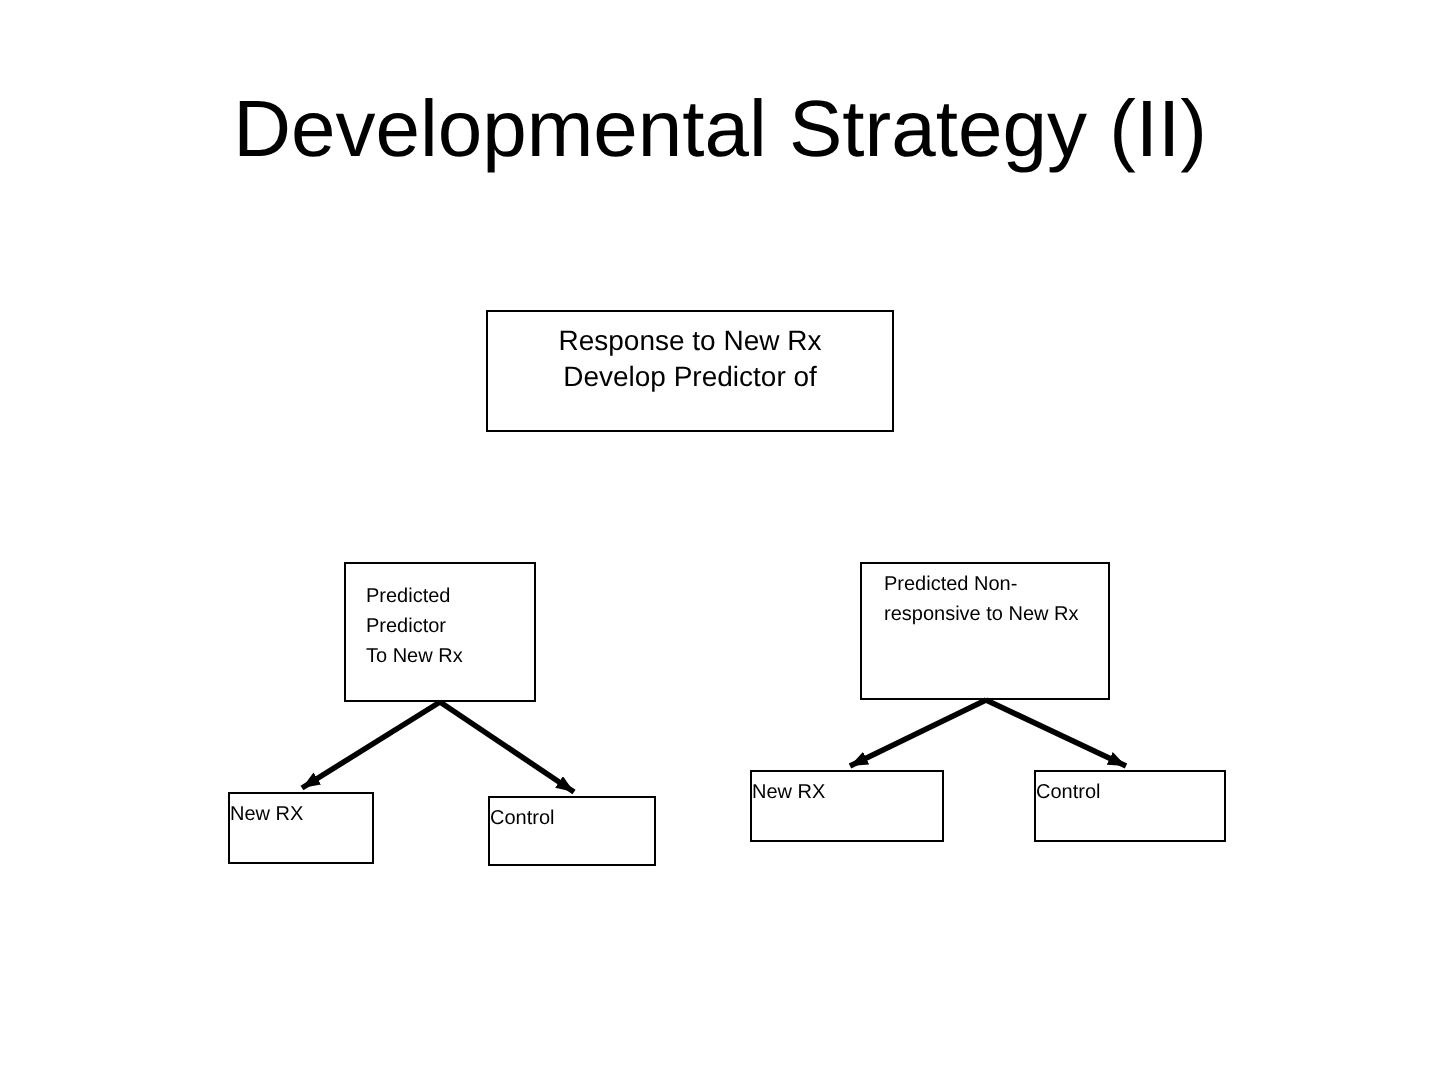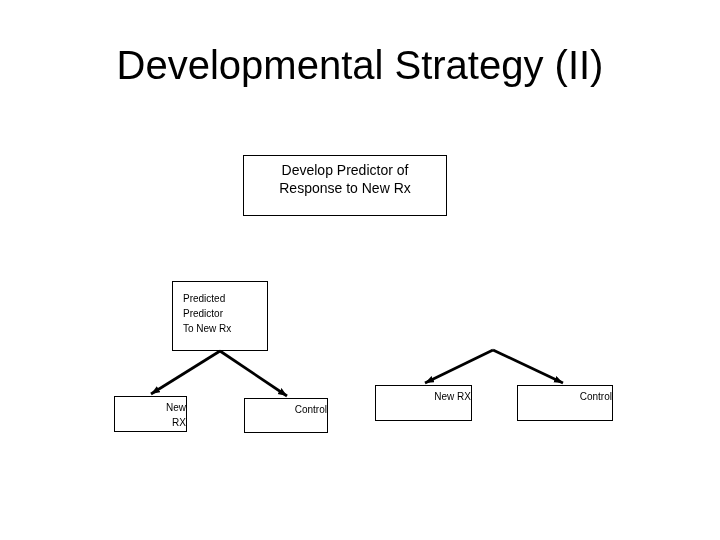--- a/index.html
+++ b/index.html
@@ -59,25 +59,24 @@
     left: 430px;
     top: 281px;
     width: 125px;
     height: 69px;
     padding: 3px 6px 0 11px;
     text-align: left;
     font-size: 10px;
     line-height: 15px;
   }
   .arm-box {
-    text-align: right;
+    text-align: left;
     font-size: 10px;
     line-height: 15px;
     padding-top: 3px;
-    padding-left: 41px;
   }
   .box-arm-l1 { left: 114px; top: 396px; width: 73px; height: 36px; }
   .box-arm-l2 { left: 244px; top: 398px; width: 84px; height: 35px; }
   .box-arm-r1 { left: 375px; top: 385px; width: 97px; height: 36px; }
   .box-arm-r2 { left: 517px; top: 385px; width: 96px; height: 36px; }
   .connectors {
     position: absolute;
     left: 0;
     top: 0;
     width: 720px;
@@ -86,30 +85,34 @@
   }
 </style>
 </head>
 <body>
 
 <div class="slide">
 
   <h1 class="slide-title">Developmental Strategy (II)</h1>
 
   <div class="shape-box box-top">
+    <div>Response to New Rx</div>
     <div>Develop Predictor of</div>
-    <div>Response to New Rx</div>
   </div>
 
   <div class="shape-box box-predict-left">
     <div>Predicted</div>
     <div>Predictor</div>
     <div>To New Rx</div>
   </div>
 
+  <div class="shape-box box-predict-right">
+    <div>Predicted Non-</div>
+    <div>responsive to New Rx</div>
+  </div>
 
   <svg class="connectors" viewBox="0 0 720 540" xmlns="http://www.w3.org/2000/svg">
     <defs>
       <marker id="arrowhead" markerUnits="userSpaceOnUse" markerWidth="10" markerHeight="8" refX="9" refY="3.5" orient="auto">
         <path d="M0,0 L9,3.5 L0,7 Z" fill="#000000"></path>
       </marker>
     </defs>
     <line x1="220" y1="351" x2="151" y2="394" stroke="#000000" stroke-width="2.75" marker-end="url(#arrowhead)"></line>
     <line x1="220" y1="351" x2="287" y2="396" stroke="#000000" stroke-width="2.75" marker-end="url(#arrowhead)"></line>
     <line x1="493" y1="350" x2="425" y2="383" stroke="#000000" stroke-width="2.75" marker-end="url(#arrowhead)"></line>

